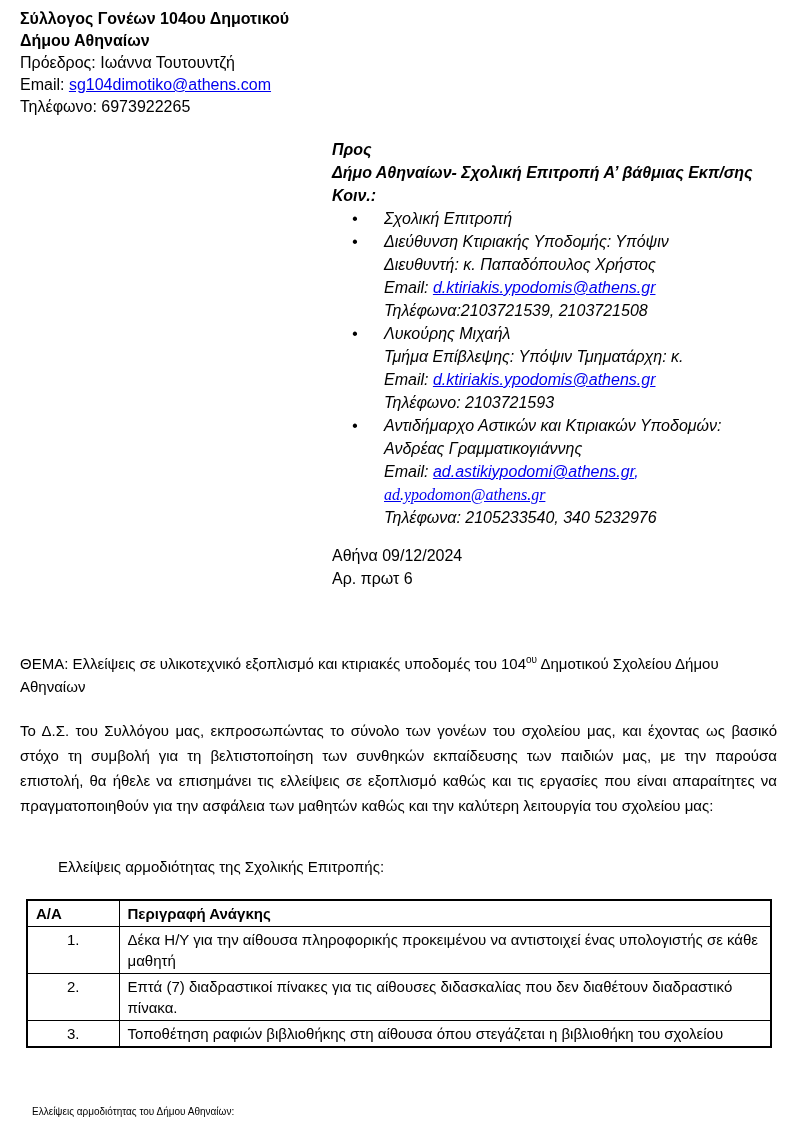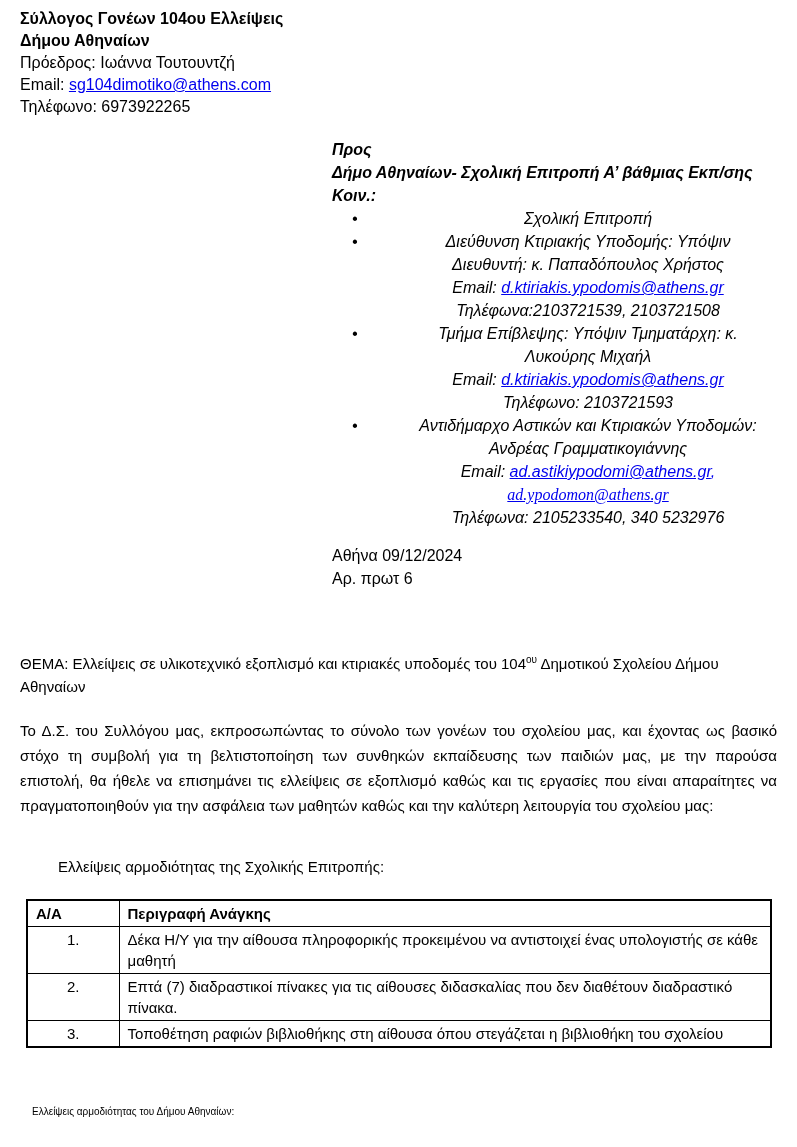--- a/index.html
+++ b/index.html
@@ -25,21 +25,21 @@
 
   
   .sender { left: 20px; top: 8px; width: 310px; line-height: 22px; }
   .sender .line { white-space: nowrap; }
 
   
   .recipients { left: 332px; top: 138px; width: 460px; line-height: 23px; font-style: italic; }
   .cc-list { margin: 0; padding: 0; list-style: none; }
   .cc-item { display: flex; padding-left: 20px; }
   .cc-item .marker { width: 32px; flex: 0 0 32px; }
-  .cc-item .cc-body { flex: 1; text-align: center; }
+  .cc-item .cc-body { flex: 1; }
 
   
   .meta { left: 332px; top: 544px; line-height: 23px; }
 
   
   .subject { left: 20px; top: 652px; width: 760px; line-height: 23px; font-size: 15px; }
   .subject sup { font-size: 10px; line-height: 0; }
   .paragraph { left: 20px; top: 718px; width: 757px; line-height: 25px; font-size: 15px; text-align: justify; }
   .section-title { left: 32px; top: 858px; font-size: 15px; margin-left: 26px; }
   .section-title-2 { left: 32px; top: 1106px; font-size: 10px; }
@@ -58,21 +58,21 @@
   table.needs col.c-num { width: 92px; }
   table.needs td.num { text-align: center; }
   table.needs th { font-weight: 700; }
 </style>
 </head>
 <body>
 
 <div class="page">
 
   <div class="abs sender">
-    <div class="line bold">Σύλλογος Γονέων 104ου Ελλείψεις</div>
+    <div class="line bold">Σύλλογος Γονέων 104ου Δημοτικού</div>
     <div class="line bold">Δήμου Αθηναίων</div>
     <div class="line">Πρόεδρος: Ιωάννα Τουτουντζή</div>
     <div class="line">
       <span>Email: </span><a class="doclink">sg104dimotiko@athens.com</a>
     </div>
     <div class="line">Τηλέφωνο: 6973922265</div>
   </div>
 
   <div class="abs recipients">
     <div class="bold">Προς</div>
@@ -96,22 +96,22 @@
           <div>
             <span>Email: </span><a class="doclink">d.ktiriakis.ypodomis@athens.gr</a>
           </div>
           <div>Τηλέφωνα:2103721539, 2103721508</div>
         </div>
       </li>
 
       <li class="cc-item">
         <span class="marker">•</span>
         <div class="cc-body">
+          <div>Λυκούρης Μιχαήλ</div>
           <div>Τμήμα Επίβλεψης: Υπόψιν Τμηματάρχη: κ.</div>
-          <div>Λυκούρης Μιχαήλ</div>
           <div>
             <span>Email: </span><a class="doclink">d.ktiriakis.ypodomis@athens.gr</a>
           </div>
           <div>Τηλέφωνο: 2103721593</div>
         </div>
       </li>
 
       <li class="cc-item">
         <span class="marker">•</span>
         <div class="cc-body">

